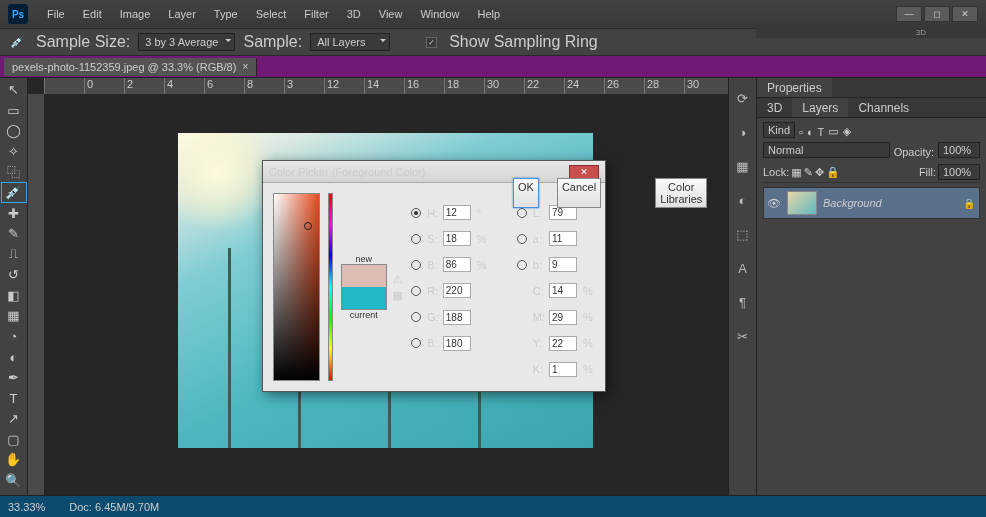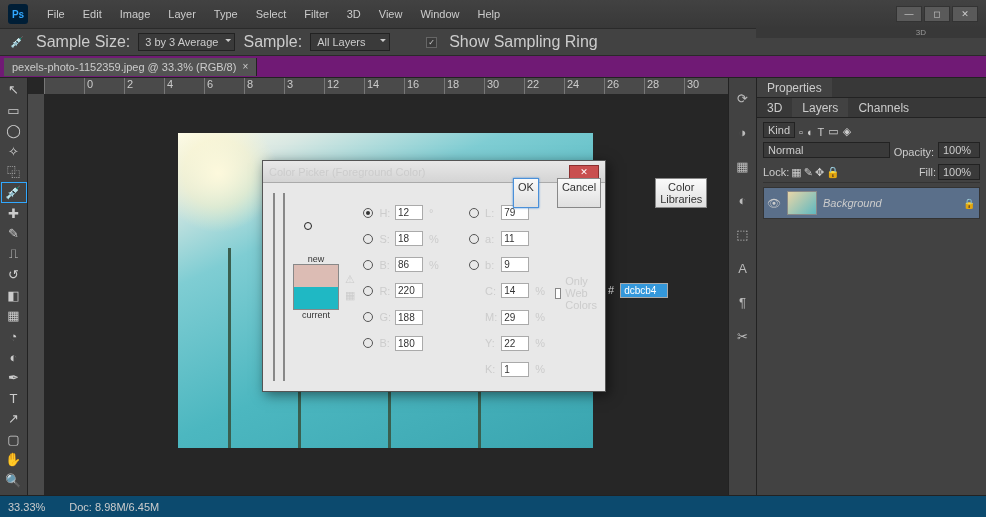--- a/index.html
+++ b/index.html
@@ -318,35 +318,27 @@
           <span></span>
           <span></span>
           <span></span>
           <span></span>
         <span></span>
           <span>K:</span>
           <input class="num-in" value="1" style="">
           <span>%</span>
       </div>
 
-      <div class="hex-row">
-        <div class="web-only">
-          <span class="web-chk"></span>
-          <span>Only Web Colors</span>
-        </div>
-        <span style="margin-left:auto">#</span>
-        <input class="hex-in" value="dcbcb4" style="">
-      </div>
     </div>
   </div>
   <div class="dlg-buttons">
     <div class="dlg-btn primary">OK</div>
     <div class="dlg-btn">Cancel</div>
     <div style="height:10px"></div>
     <div style="height:6px"></div>
     <div class="dlg-btn">Color Libraries</div>
   </div>
 </div>
 
 <div class="status">
   <span>33.33%</span>
-  <span>Doc: 8.98M/6.45M</span>
+  <span>Doc: 6.45M/9.70M</span>
 </div>
 
 </body></html>

